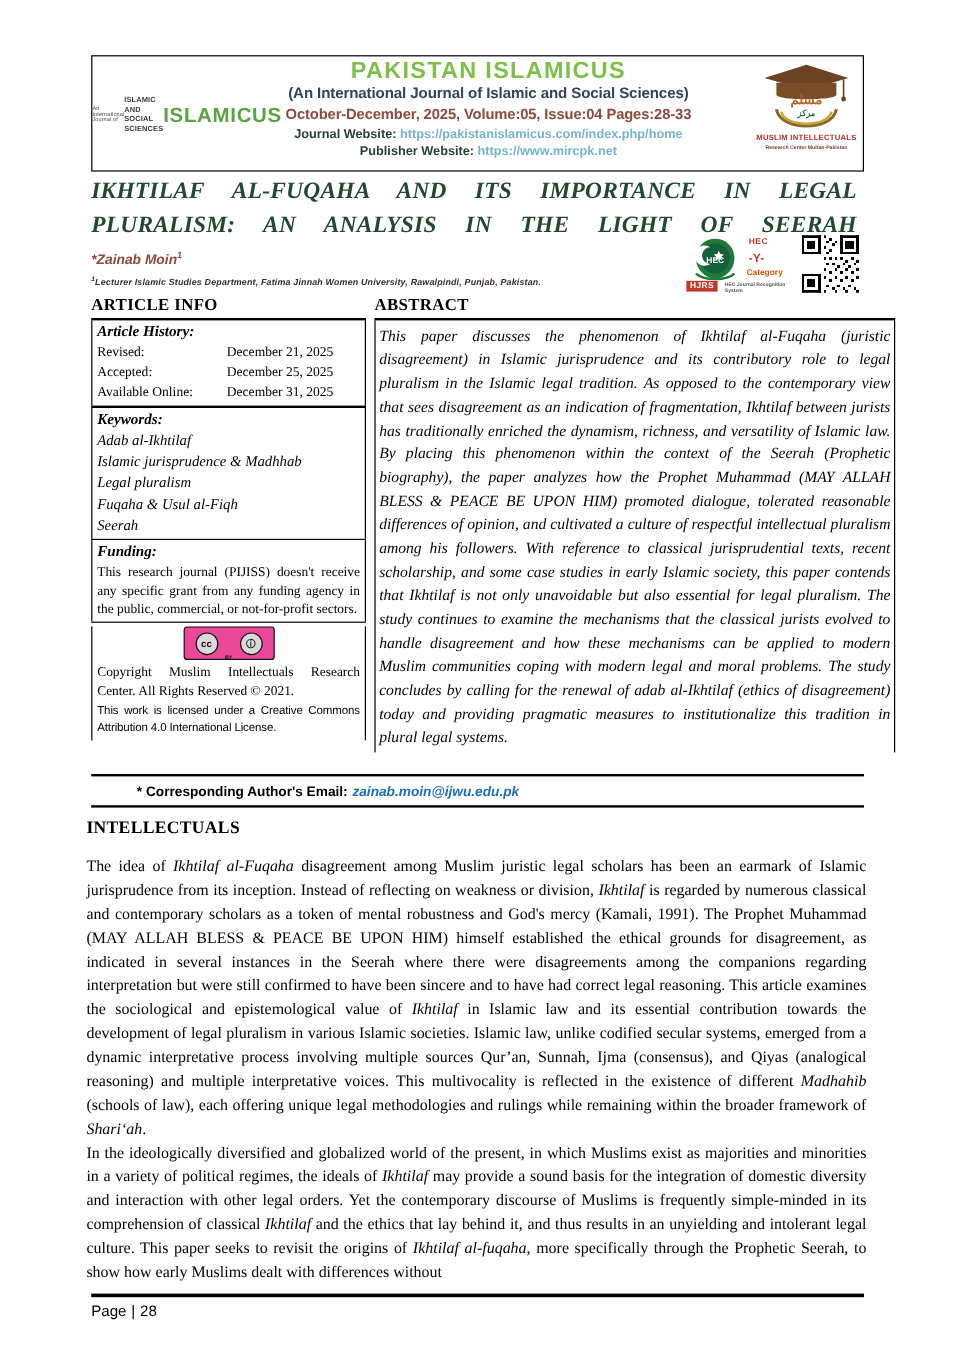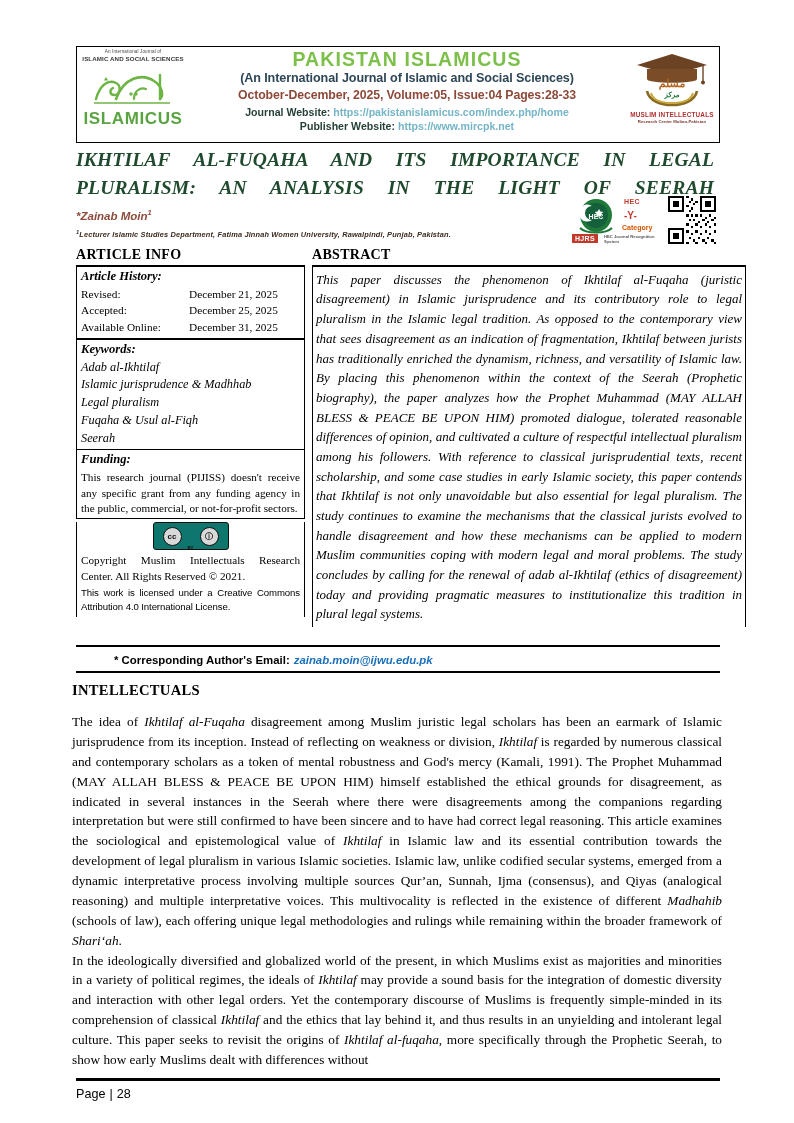--- a/index.html
+++ b/index.html
@@ -35,21 +35,21 @@
     box-sizing: border-box;
     display: flex;
     flex-direction: row;
     align-items: stretch;
     background: #fff;
   }
   .mast-logo-left {
     width: 112px;
     flex: 0 0 112px;
     display: flex;
-    flex-direction: column;
+    flex-direction: row;
     align-items: center;
     justify-content: flex-start;
     padding-top: 3px;
     box-sizing: border-box;
   }
   .il-top1 {
     font-family: "Liberation Sans", sans-serif;
     font-size: 4.6px;
     color: #4a4a4a;
     letter-spacing: .1px;
@@ -286,21 +286,21 @@
     line-height: 1.38;
     text-align: justify;
     padding: 1px 4px 2px 4px;
     margin: 0;
   }
   .cc-box {
     margin: 3px auto 3px auto;
     width: 74px; height: 26px;
     border: 1.2px solid #111;
     border-radius: 3px;
-    background: #0f766e;
+    background: #ec4899;
     display: flex; align-items: center; justify-content: space-around;
     position: relative;
   }
   .cc-circ {
     width: 17px; height: 17px; border-radius: 50%;
     border: 1.6px solid #111; background: #d9d9d9;
     display: flex; align-items: center; justify-content: center;
     font-family: "Liberation Sans", sans-serif;
     font-size: 8px; font-weight: bold; color: #111;
   }

